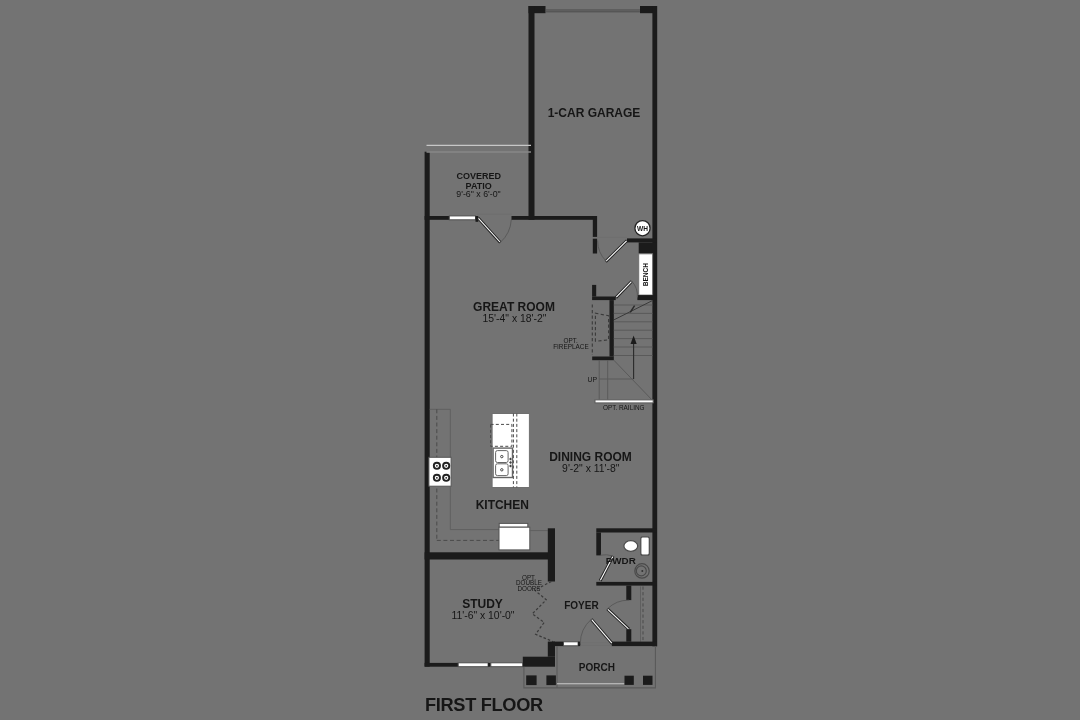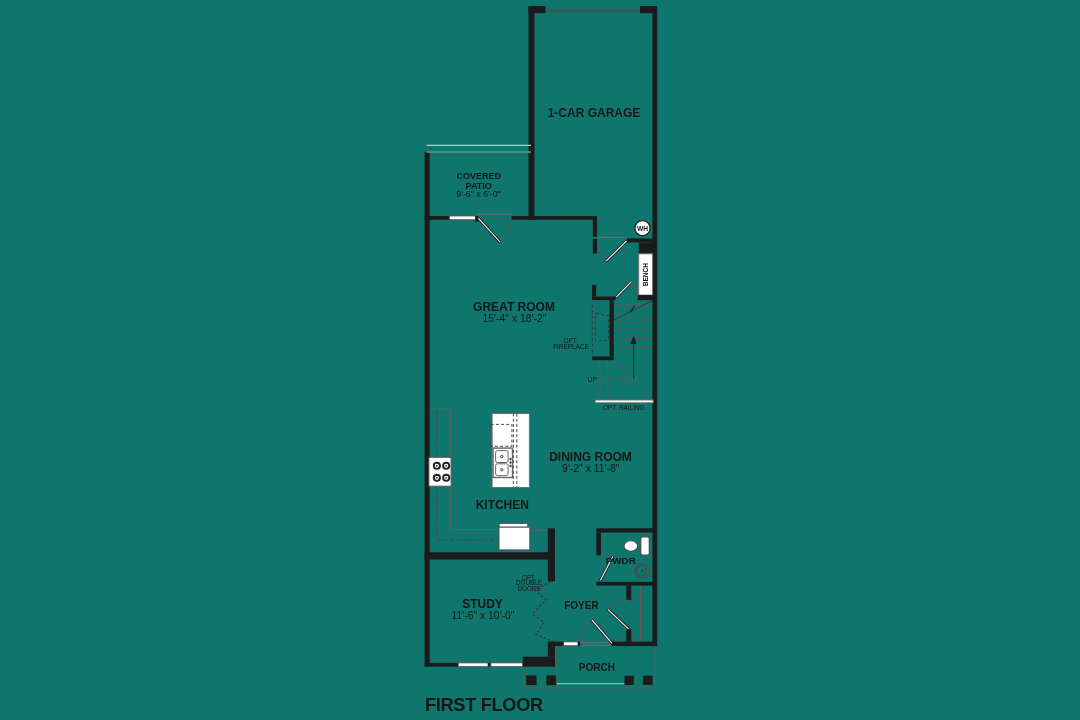--- a/index.html
+++ b/index.html
@@ -1,16 +1,16 @@
 <!DOCTYPE html>
 <html><head>
 <meta charset="utf-8">
 <style>
   html,body{margin:0;padding:0;background:#ffffff;}
-  .page{width:1080px;height:720px;position:relative;background:#0f766e;overflow:hidden;}
+  .page{width:1080px;height:720px;position:relative;background:#737373;overflow:hidden;}
   svg{position:absolute;left:0;top:0;}
   text{font-family:"Liberation Sans", sans-serif;fill:#161616;}
   .rm{font-weight:bold;font-size:12px;}
   .dim{font-size:10.4px;}
   .sm{font-size:6.4px;}
 </style>
 </head>
 <body>
 <div class="page">
 <svg width="1080" height="720" viewBox="0 0 1080 720">

